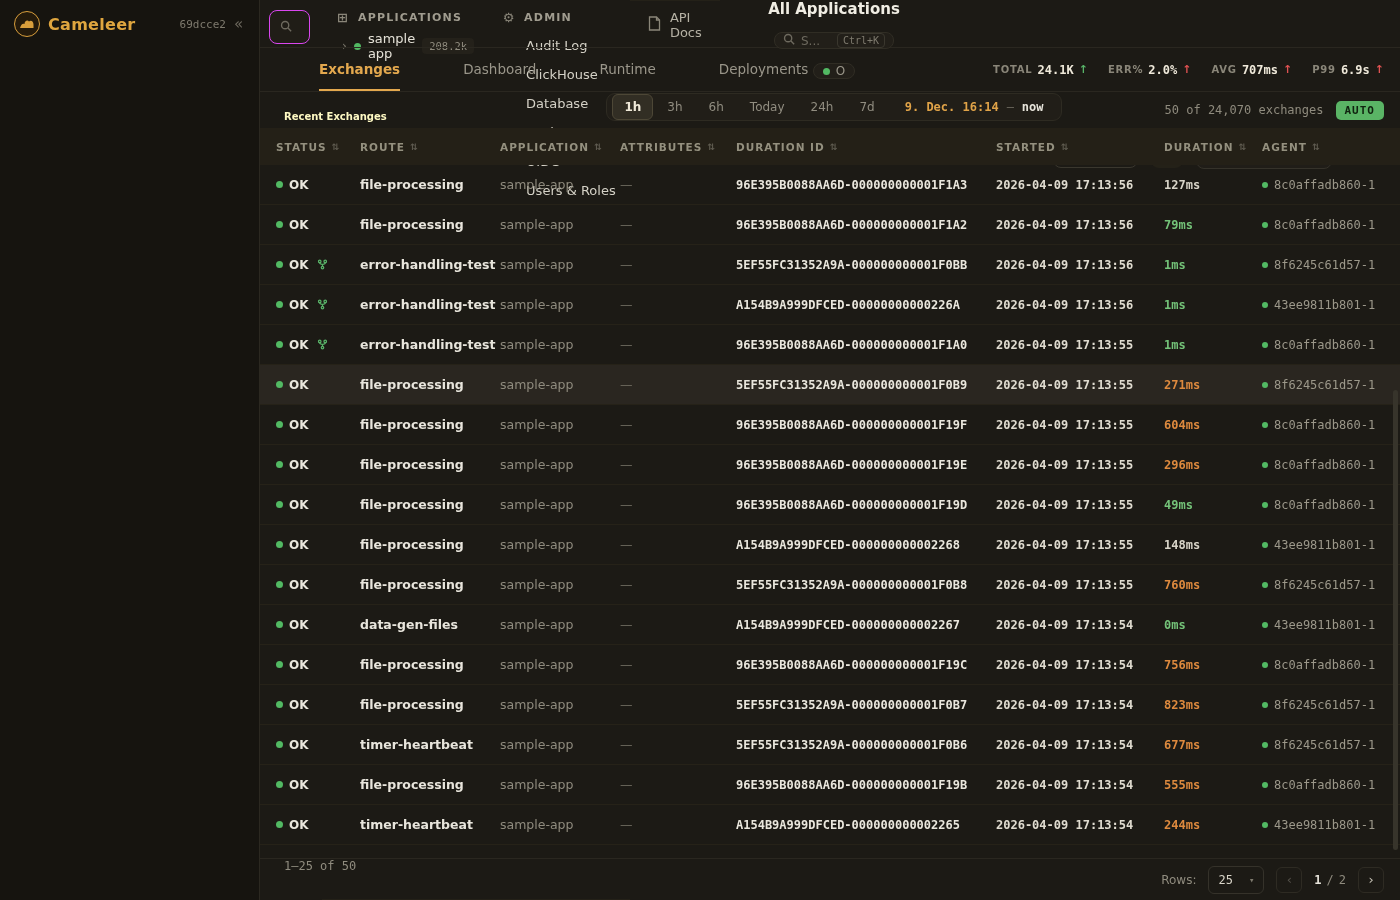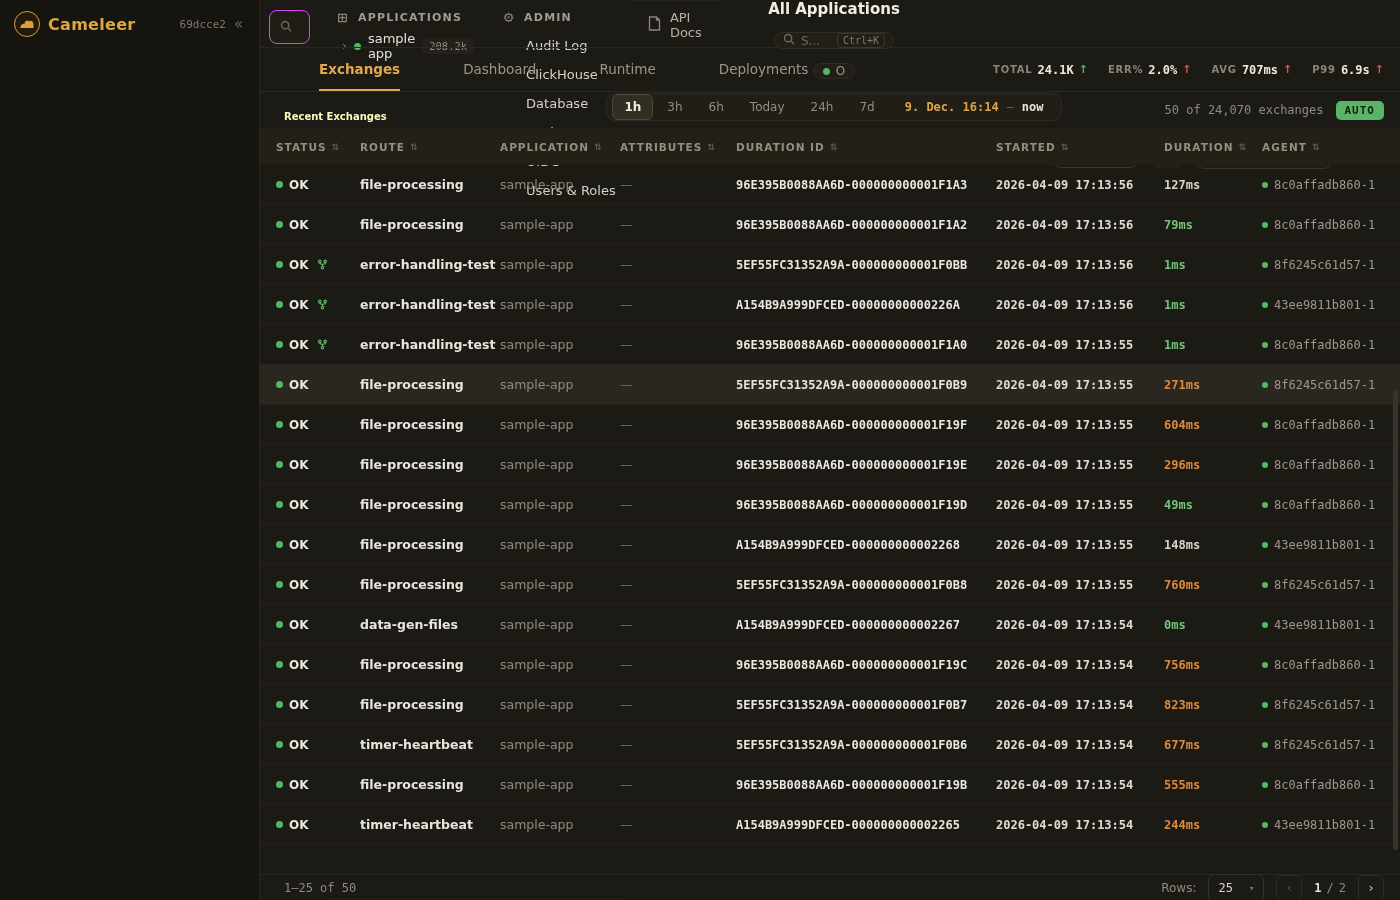--- a/index.html
+++ b/index.html
@@ -87,21 +87,21 @@
   .c-attr { color:#6f6b60; font-size:12.5px; }
   .c-exch { font-family:"DejaVu Sans Mono","Liberation Mono",monospace; color:#eae7dd; font-size:12px; font-weight:bold; }
   .c-start { font-family:"DejaVu Sans Mono","Liberation Mono",monospace; color:#e0dcd0; font-size:12px; font-weight:bold; }
   .c-dur { font-family:"DejaVu Sans Mono","Liberation Mono",monospace; font-size:12px; font-weight:bold; }
   .dur-default { color:#d9d5c9; }
   .dur-green { color:#74c379; }
   .dur-orange { color:#de8a3e; }
   .agent-dot { width:6px; height:6px; border-radius:50%; background:#52b963; flex:none; }
   .agent-txt { color:#9c988a; font-size:12px; }
 
-  .footer { height:26px; border-top:1px solid #2a2720; display:flex; align-items:center; padding:0 16px 0 24px; gap:14px; }
+  .footer { height:42px; border-top:1px solid #2a2720; display:flex; padding:0 16px 0 24px; gap:14px; }
   .range-label { color:#8f8b7e; font-size:12px; }
   .footer-right { margin-left:auto; display:flex; align-items:center; gap:12px; }
   .rows-label { color:#8f8b7e; font-size:12px; }
   .rows-select { height:28px; border:1px solid #35322a; border-radius:6px; display:flex; align-items:center; gap:8px; padding:0 9px; color:#d9d5c9; font-size:12px; cursor:pointer; }
   .pg-btn { width:26px; height:26px; border:1px solid #2e2b23; border-radius:6px; display:flex; align-items:center; justify-content:center; font-size:13px; cursor:pointer; }
   .pg-btn.disabled { color:#55514a; }
   .pg-btn.enabled { color:#c6c2b5; }
   .pg-nums { display:flex; gap:5px; font-size:12px; }
   .pg-cur { color:#e6e3da; font-weight:bold; }
   .pg-sep, .pg-total { color:#8f8b7e; }

